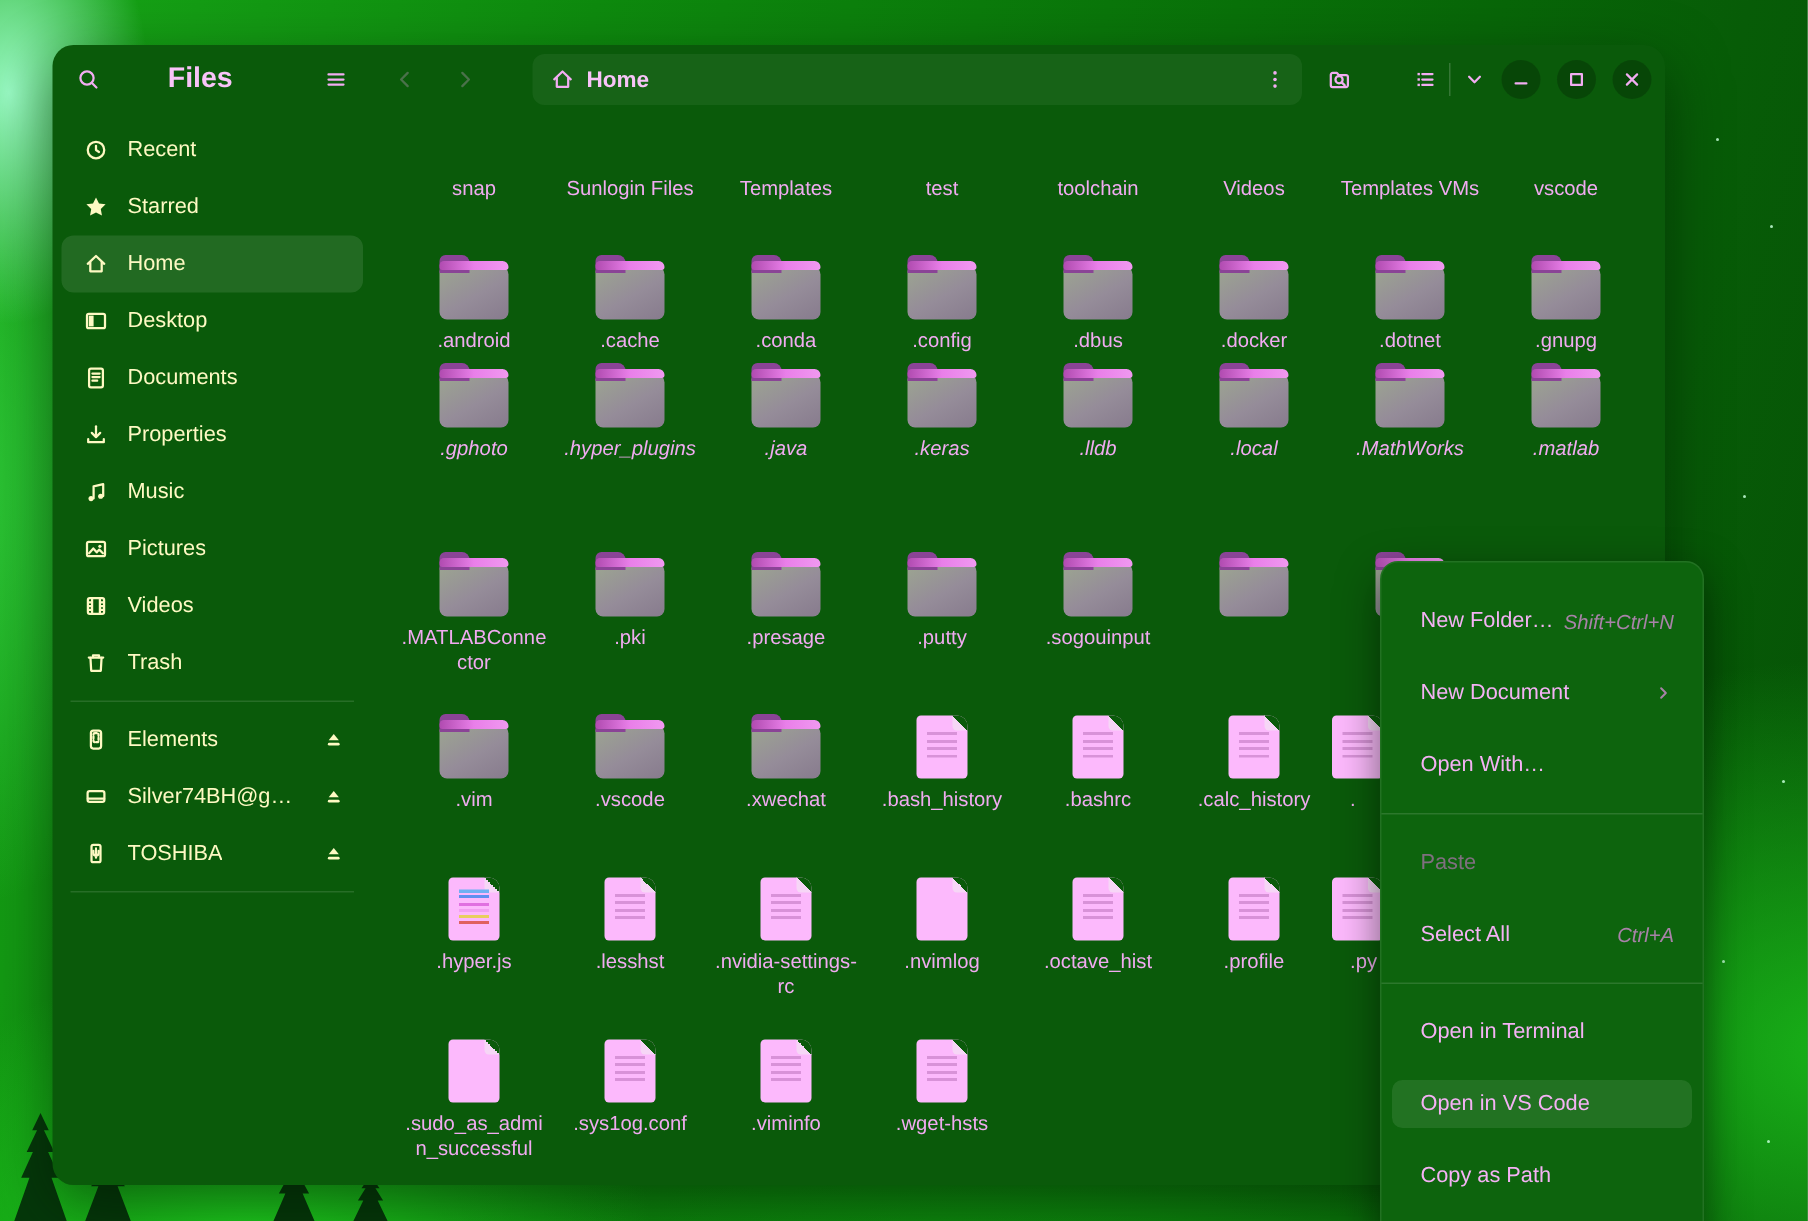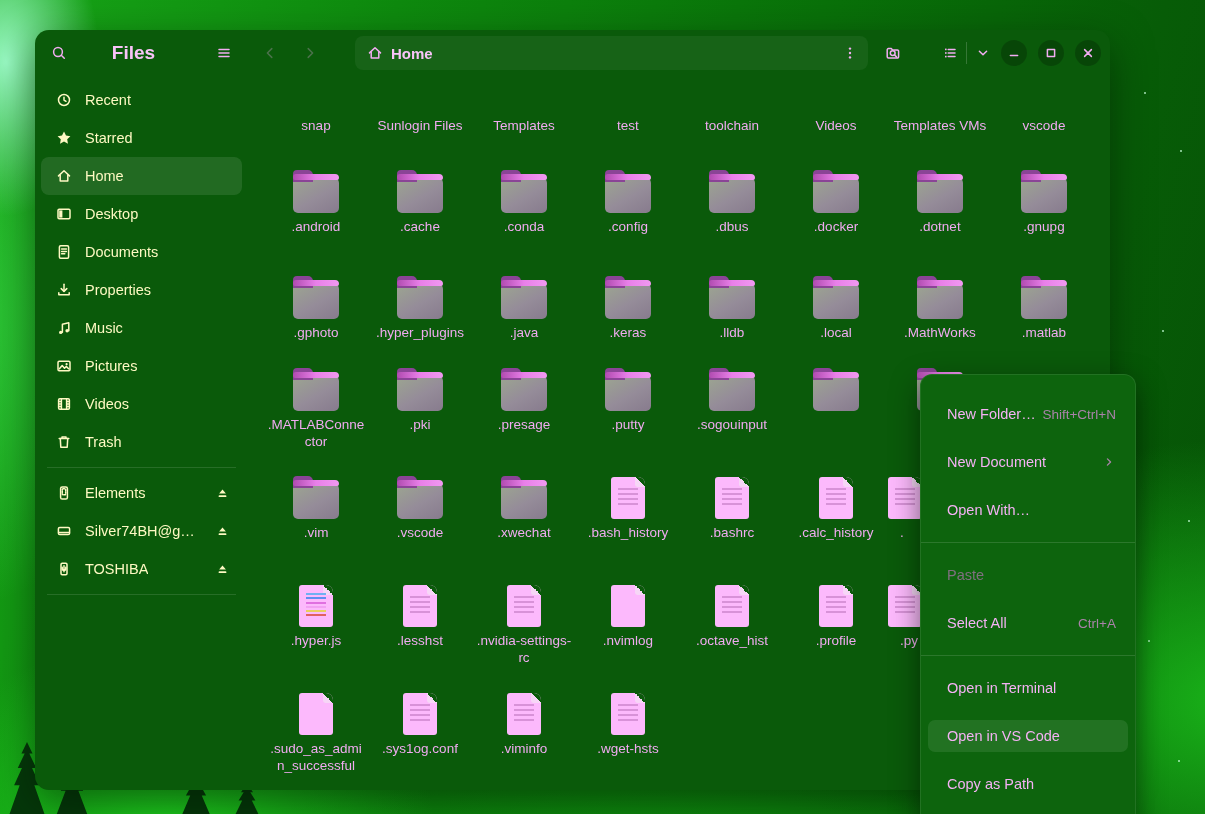--- a/index.html
+++ b/index.html
@@ -81,21 +81,21 @@
 
   
   .ctx-menu { position:absolute; left:920px; top:374px; width:216px; z-index:3; background:#0d640d;
     border:1px solid rgba(255,255,255,.09); border-radius:12px; padding:7px 0;
     box-shadow:0 10px 28px rgba(0,15,0,.55); color:#f4b2f4; }
   .menu-item { position:relative; height:32px; margin:16px 7px; padding:0 12px 0 19px; border-radius:7px;
     display:flex; align-items:center; font-size:14.5px; }
   .menu-item.highlighted { background:rgba(255,255,255,.09); }
   .menu-item.disabled { color:#a673a6; opacity:.75; }
   .menu-item .mi-label { flex:1; white-space:nowrap; }
-  .menu-item .mi-right { font-size:13.5px; color:#c488c4; opacity:.85; display:flex; align-items:center; }
+  .menu-item .mi-right { font-size:13.5px; color:#c488c4; opacity:.85; display:flex; align-items:center;font-style:italic; }
   .menu-divider { height:1px; background:rgba(255,255,255,.13); margin:7px 0; }
 
   svg { display:block; }
 </style>
 </head>
 <body>
 
 <div>
   <div class="tree" style="left:4px;  bottom:0; width:46px; height:72px;"></div>
   <div class="tree" style="left:52px; bottom:0; width:40px; height:58px;"></div>
@@ -439,21 +439,21 @@
           </div>
           <div class="f-label">.dotnet</div>
         </div>
         <div class="cell">
           <div class="icon-wrap">
             <div class="folder"></div>
           </div>
           <div class="f-label">.gnupg</div>
         </div>
       </div>
-      <div class="grid-row" style="top: 163px;">
+      <div class="grid-row" style="top: 129px; font-style: italic;">
         <div class="cell">
           <div class="icon-wrap">
             <div class="folder"></div>
           </div>
           <div class="f-label">.gphoto</div>
         </div>
         <div class="cell">
           <div class="icon-wrap">
             <div class="folder"></div>
           </div>

